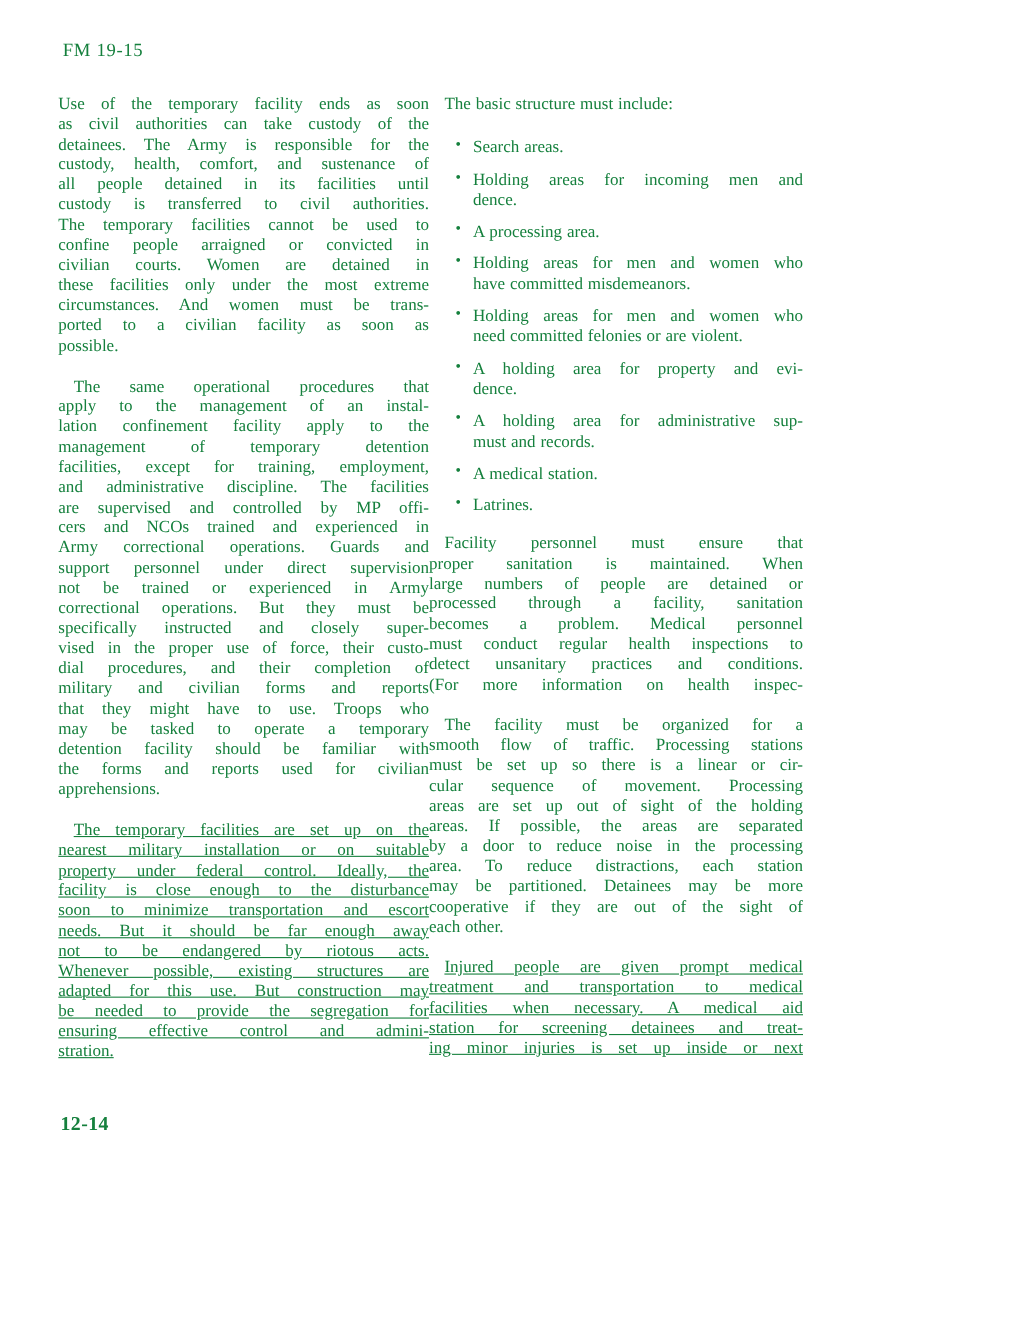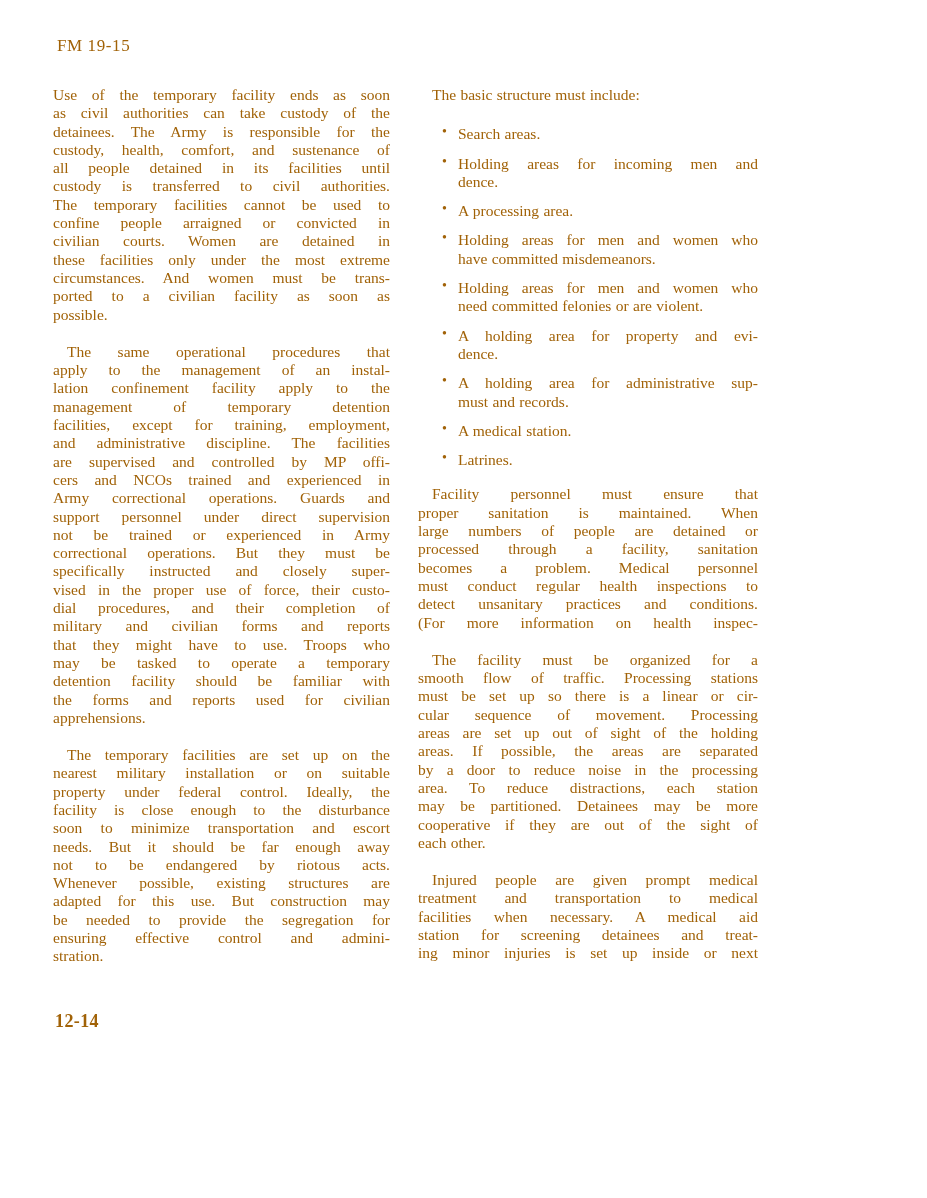--- a/index.html
+++ b/index.html
@@ -5,57 +5,56 @@
   * { margin: 0; padding: 0; box-sizing: border-box; }
   html, body { background: #e8e8e8; }
   body {
     width: 927px; height: 1198px;
     font-family: "Liberation Serif", serif;
   }
   .page {
     position: relative;
     width: 927px; height: 1198px;
     background: #ffffff;
-    color: #a16207;
+    color: #15803d;
     overflow: hidden;
   }
   .page-header {
     position: absolute;
     left: 57px; top: 36px;
     font-size: 17px;
     letter-spacing: 0.6px;
   }
   .page-footer {
     position: absolute;
     left: 55px; top: 1011px;
     font-size: 18px;
     font-weight: bold;
     letter-spacing: 0.4px;
   }
   .columns {
     position: absolute;
     left: 53px; top: 86px;
     display: flex;
-    gap: 28px;
     align-items: flex-start;
   }
   .col { flex: none; }
   .col-left  { width: 337px; }
   .col-right { width: 340px; }
   .line {
     font-size: 15.5px;
     line-height: 18.3px;
     text-align: justify;
     text-align-last: justify;
     word-spacing: 0.5px;
   }
   .line.final { text-align-last: left; }
   .line.indent { padding-left: 14px; }
   .paragraph { margin-bottom: 19px; }
-  .paragraph:last-child { margin-bottom: 4px; }
+  .paragraph:last-child { margin-bottom: 4px; text-decoration: underline; }
   .bullet-list { margin-bottom: 16px; padding-top: 2px; }
   .bullet-item {
     position: relative;
     padding-left: 40px;
     margin-bottom: 11px;
   }
   .bullet-item .bullet {
     position: absolute;
     left: 24px; top: -1px;
     font-size: 14px;

